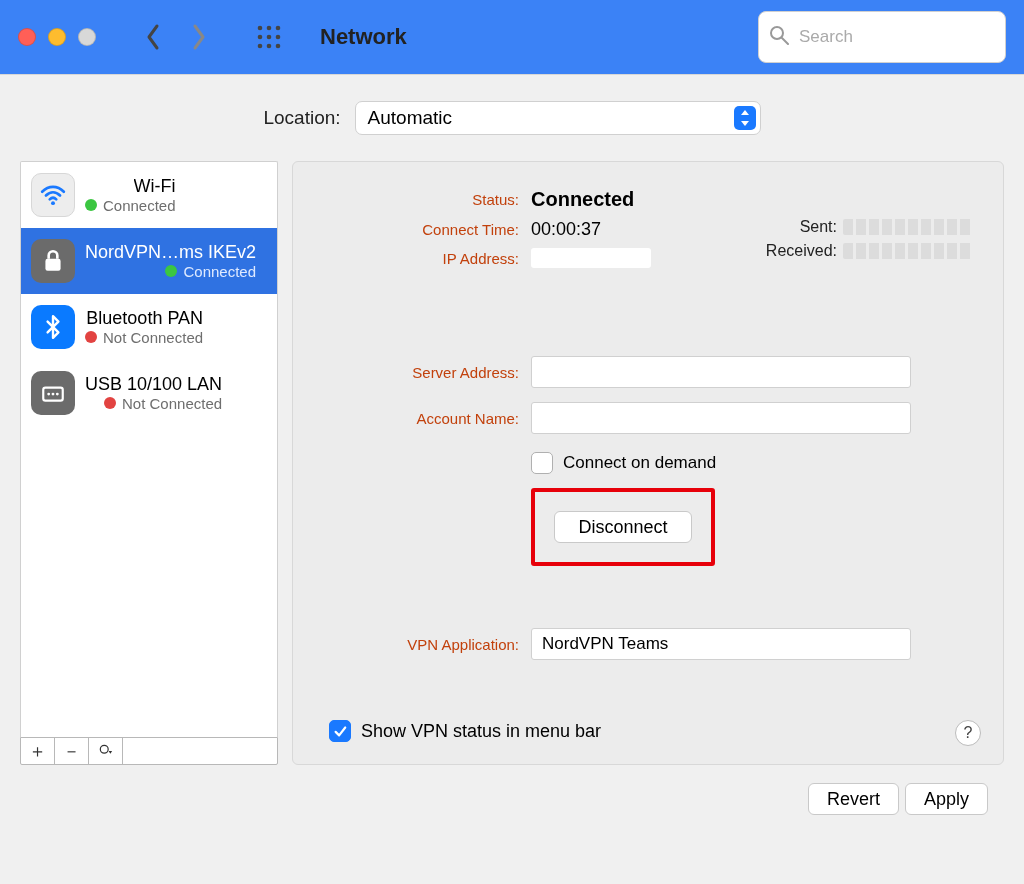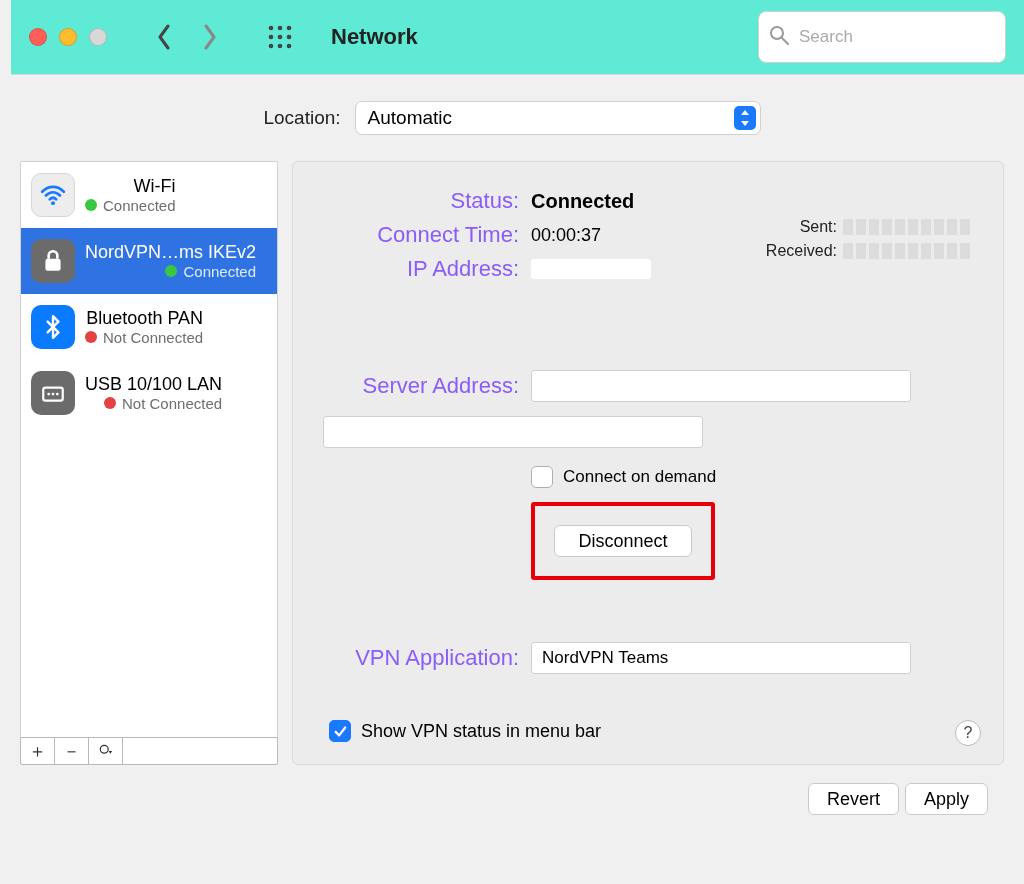--- a/index.html
+++ b/index.html
@@ -11,27 +11,26 @@
     font-size: 17px;
     color: #000;
     background: #f0f0f0;
     -webkit-font-smoothing: antialiased;
   }
   * { box-sizing: border-box; }
 
   
   .toolbar {
     height: 75px;
-    background: #5eead4;
+    background: #3b82f6;
     border-bottom: 1px solid #d7d7d7;
     display: flex;
     align-items: center;
     padding: 0 18px;
     gap: 20px;
-    margin-left: 11px;
   }
   .traffic-lights { display: flex; gap: 12px; align-items: center; }
   .tl {
     width: 18px; height: 18px; border-radius: 50%;
     border: .5px solid rgba(0,0,0,.15);
   }
   .tl.close    { background:#ff5f57; }
   .tl.minimize { background:#febc2e; }
   .tl.zoom     { background:#d8d8d8; }
 
@@ -147,21 +146,21 @@
   .details {
     flex:1;
     background:#ececec;
     border:1px solid #d8d8d8;
     border-radius:6px;
     padding:26px 30px 20px 30px;
     position:relative;
     height:604px;
   }
   .row { display:flex; align-items:center; margin-bottom:8px; }
-  .row .lbl { width:208px; text-align:right; padding-right:12px; font-size:22px; color:#8b5cf6; }
+  .row .lbl { width:208px; text-align:right; padding-right:12px; font-size:15px; color:#c2410c; }
   .row .val { font-size:18px; }
   .row .val.bold { font-weight:700; font-size:20px;}
   .smlbl { font-size:16px; }
 
   .txfield {
     height:32px; background:#fff;
     border:1px solid #d0d0d0;
     border-radius:3px;
     width:380px;
     padding:0 10px; font-size:17px;
@@ -402,20 +401,21 @@
 
     <div style="height:80px"></div>
 
     <div class="row">
       <div class="lbl">Server Address:</div>
       <div class="txfield">
           <span></span>
         </div>
     </div>
     <div class="row" style="margin-top:14px">
+      <div class="lbl">Account Name:</div>
       <div class="txfield">
           <span></span>
         </div>
     </div>
 
     <div class="row" style="margin-top:18px">
       <div class="lbl"></div>
       <span class="checkbox"></span>
       <span>Connect on demand</span>
     </div>

